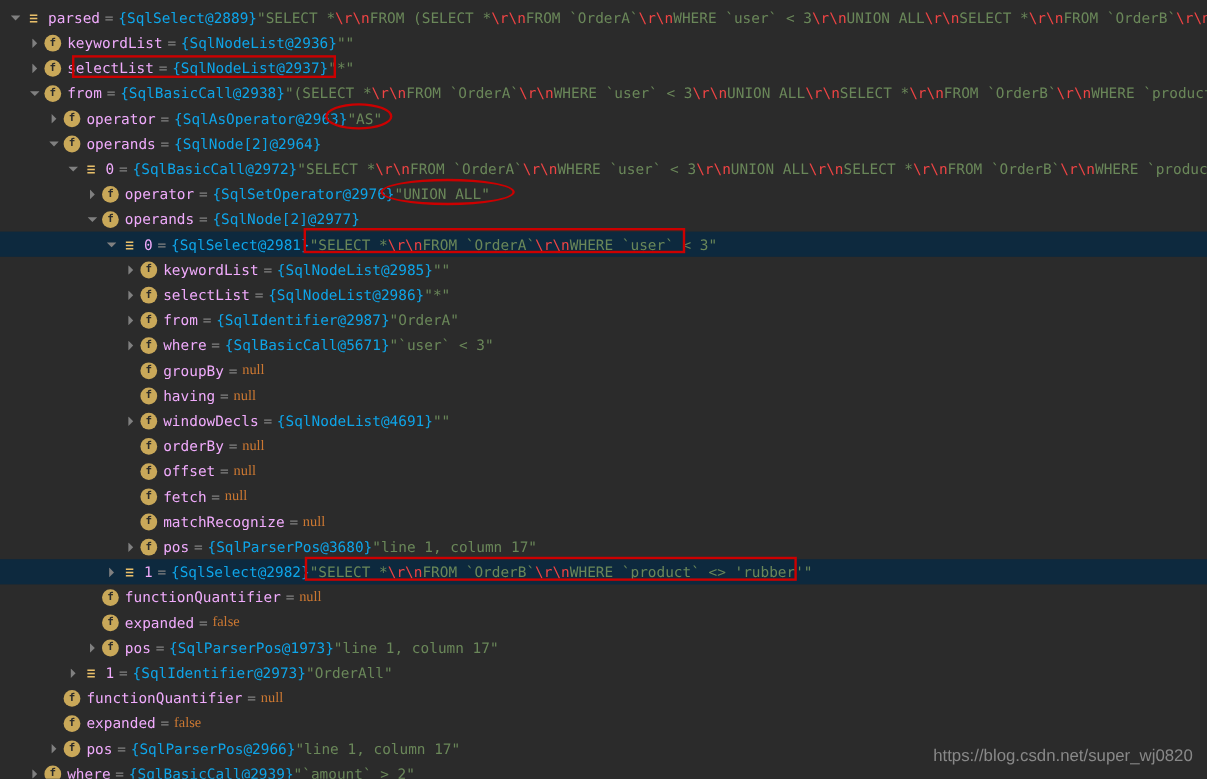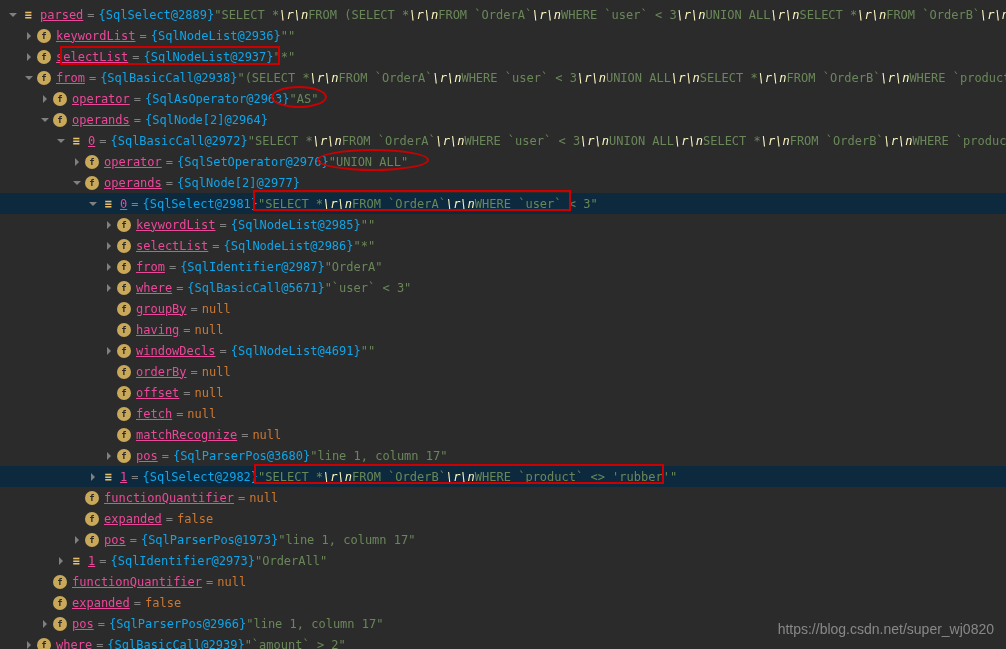--- a/index.html
+++ b/index.html
@@ -74,39 +74,38 @@
       display: flex;
       align-items: center;
       justify-content: center;
     }
     .icon-eq {
       color: #e8bf6a;
       font-weight: bold;
       font-size: 12px;
     }
     .name {
-      color: #ec4899;
-      text-decoration: underline;
+      color: #f0abfc;
     }
     .eq {
       color: #808080;
       margin: 0 4px;
     }
     .type {
       color: #0ea5e9;
     }
     .str {
       color: #6a8759;
     }
     .str .esc {
-      color: #fef9c3;
-      font-style: italic;
+      color: #ef4444;
     }
     .kw-val {
       color: #cc7832;
+      font-family: Liberation Serif, serif;
     }
     .highlight-box {
       border: 2px solid #cc0000;
       position: absolute;
       pointer-events: none;
     }
     .highlight-ellipse {
       border: 2px solid #cc0000;
       border-radius: 50%;
       position: absolute;

